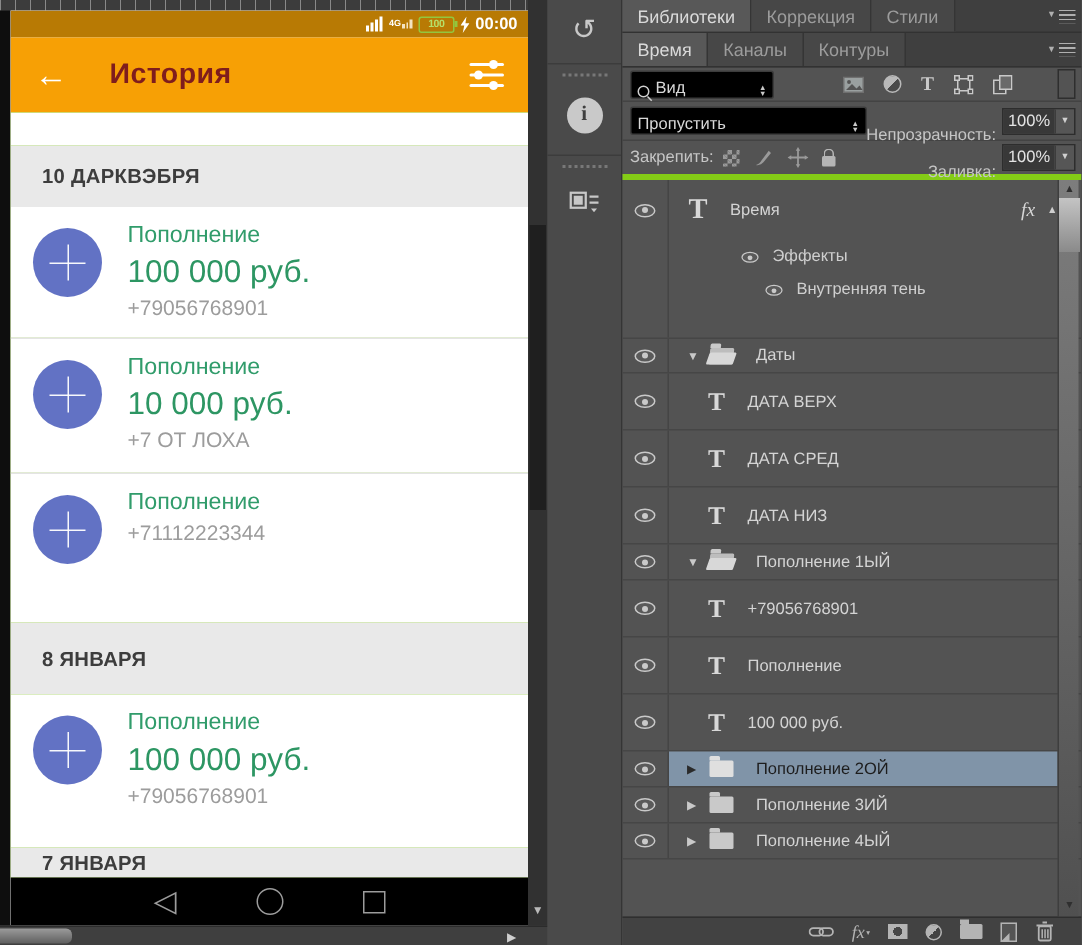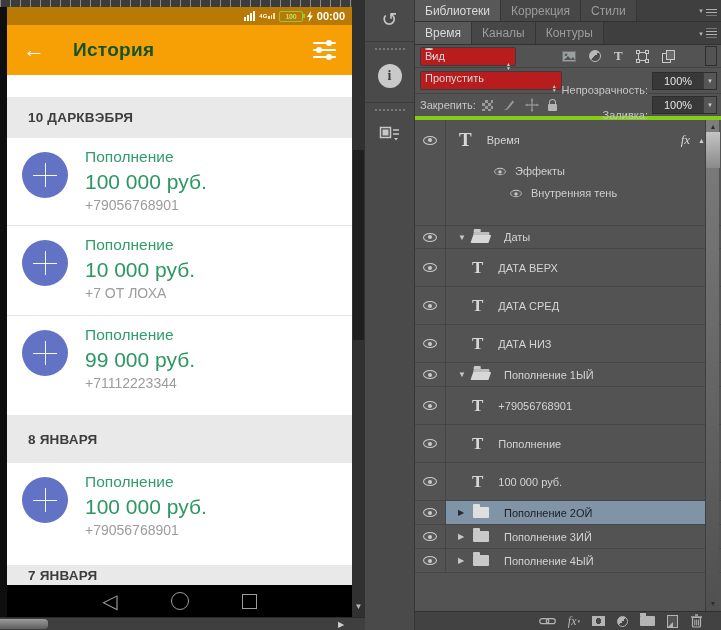--- a/index.html
+++ b/index.html
@@ -25,21 +25,21 @@
   .minibars i { display:block; width:1.5px; background:#f4e3c0; }
   .battery { position:relative; width:24px; height:11px; border:1.5px solid #93c63e; border-radius:2px;
              display:flex; align-items:center; justify-content:center; }
   .battery::after { content:""; position:absolute; right:-3px; top:2.5px; width:2px; height:4px; background:#93c63e; }
   .battery span { font-size:7px; color:#b6e06a; font-weight:bold; letter-spacing:-0.3px; }
   .time { font-size:11px; font-weight:bold; }
 
   
   .appbar { height:50px; background:#f7a005; display:flex; align-items:center; padding:0 16px; }
   .backarrow { color:#fff; font-size:22px; line-height:22px; }
-  .apptitle { color:#14532d; font-size:19px; font-weight:bold; margin-left:28px; letter-spacing:0.3px; }
+  .apptitle { color:#7f1d1d; font-size:19px; font-weight:bold; margin-left:28px; letter-spacing:0.3px; }
   .tune { margin-left:auto; display:flex; flex-direction:column; gap:5px; width:23px; }
   .tune i { position:relative; display:block; height:2px; background:#fff; border-radius:1px; }
   .tune i::after { content:""; position:absolute; top:-2px; width:6px; height:6px; border-radius:50%; background:#fff; }
   .tune i:nth-child(1)::after { left:13px; }
   .tune i:nth-child(2)::after { left:3px; }
   .tune i:nth-child(3)::after { left:13px; }
 
   
   .applist { height:510px; overflow:hidden; background:#84cc16; }
   .spacer { background:#fff; }
@@ -88,41 +88,41 @@
   .tabbar.second { height:23px; }
   .tab { display:flex; align-items:center; padding:0 10px; font-size:12px; color:#9c9c9c;
          background:#474747; border-right:1px solid #353535; }
   .tab.active { background:#585858; color:#dadada; }
   .pmenu { position:absolute; right:4px; top:50%; transform:translateY(-50%); display:flex; align-items:center; gap:2px; }
   .pmenu .tri { color:#b0b0b0; font-size:6px; }
   .pmenu .lines { width:11px; height:9px;
       background:repeating-linear-gradient(180deg,#b0b0b0 0 1px,transparent 1px 3px); }
 
   .filter-row { height:23px; display:flex; align-items:center; border-bottom:1px solid #434343; padding-left:5px; }
-  .dropdown { height:19px; background:#b91c1c; border:1px solid #3c3c3c; border-radius:2px;
-              display:flex; align-items:flex-start; padding:0 4px; color:#d8d8d8; font-size:11px;flex-direction:column; }
+  .dropdown { height:19px; background:#000000; border:1px solid #3c3c3c; border-radius:2px;
+              display:flex; align-items:flex-end; padding:0 4px; color:#d8d8d8; font-size:11px; }
   .dd-search { width:96px; }
   .mag { position:relative; width:8px; height:8px; border:1.4px solid #d0d0d0; border-radius:50%; margin-right:4px; }
   .mag::after { content:""; position:absolute; left:6px; top:6px; width:4px; height:1.4px; background:#d0d0d0;
                 transform:rotate(45deg); transform-origin:0 0; }
   .updown { margin-left:auto; display:flex; flex-direction:column; align-items:center; line-height:4px; }
   .updown i { font-style:normal; color:#c9c9c9; font-size:5px; }
   .ficons { display:flex; align-items:center; gap:13px; margin-left:46px; }
   .fi-adj { width:12px; height:12px; border-radius:50%; border:1px solid #b9b9b9;
             background:linear-gradient(135deg,#b9b9b9 50%,#4a4a4a 50%); }
   .fi-type { font-family:"Liberation Serif",serif; font-weight:bold; font-size:13px; color:#c9c9c9; }
   .toggle { margin-left:auto; margin-right:4px; width:12px; height:20px; border:1px solid #2e2e2e; }
   .toggle .t-top { height:50%; background:linear-gradient(180deg,#d0d0d0,#8a8a8a); }
   .toggle .t-bot { height:50%; background:#6e1f1f; }
 
   .blend-row { height:26px; display:flex; align-items:center; border-bottom:1px solid #434343; padding:0 4px 0 5px; }
   .dd-blend { width:158px; }
   .opt-label { font-size:11px; color:#c6c6c6; margin-left:auto; margin-right:4px;margin-top:19px; }
   .valgroup { display:flex; border:1px solid #2d2d2d; height:18px; }
-  .valbox { width:50px; background:#383838; color:#e3e3e3; font-size:11px;
+  .valbox { width:34px; background:#383838; color:#e3e3e3; font-size:11px;
             display:flex; align-items:center; justify-content:center; }
   .dbtn { width:13px; background:#565656; border-left:1px solid #3c3c3c; color:#d0d0d0; font-size:6px;
           display:flex; align-items:center; justify-content:center; }
 
   .lock-row { height:26px; display:flex; align-items:center; border-bottom:4px solid #84cc16; padding:0 4px 0 5px; }
   .lock-label { font-size:11px; color:#c6c6c6; margin-right:6px; }
   .lockicons { display:flex; align-items:center; gap:9px; }
   .li-checker { width:11px; height:11px;
       background-image:linear-gradient(45deg,#9a9a9a 25%,transparent 25%,transparent 75%,#9a9a9a 75%),
                        linear-gradient(45deg,#9a9a9a 25%,#565656 25%,#565656 75%,#9a9a9a 75%);
@@ -258,21 +258,20 @@
         </div>
       </div>
 
       <div class="item bordered" style="height:85px">
         <div class="avatar">
             <i class="ph"></i>
             <i class="pv"></i>
           </div>
         <div class="itxt">
           <div class="ititle">Пополнение</div>
-          <div class="iamount">99 000 руб.</div>
           <div class="isub">+71112223344</div>
         </div>
       </div>
 
       <div class="spacer" style="height:15px"></div>
       <div class="sechead" style="height:48px">8 ЯНВАРЯ</div>
 
       <div class="item" style="height:87px">
         <div class="avatar">
             <i class="ph"></i>

